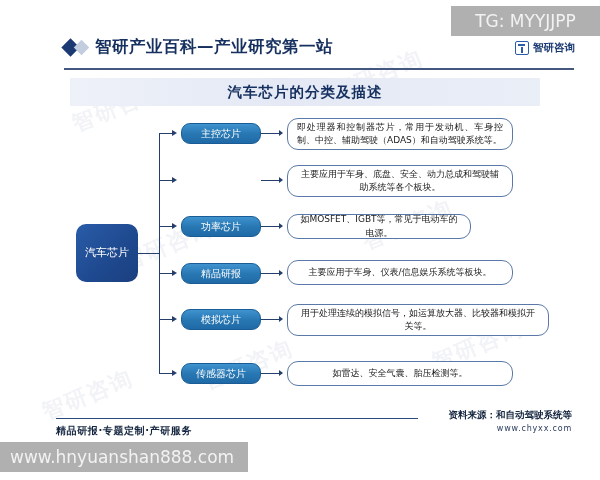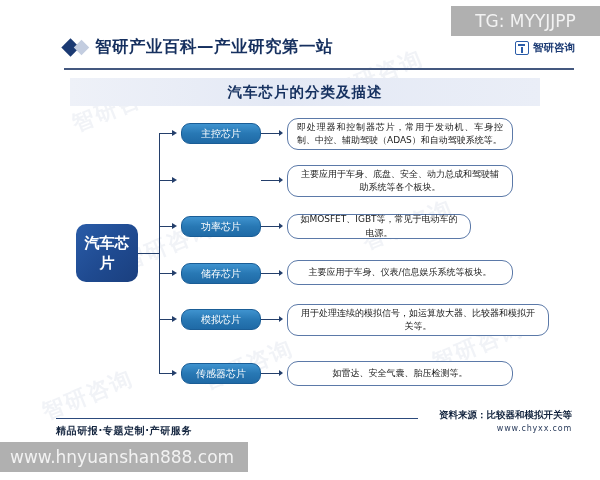--- a/index.html
+++ b/index.html
@@ -106,22 +106,22 @@
   .root-node {
     position: absolute;
     left: 76px; top: 116px;
     width: 62px; height: 58px;
     background: linear-gradient(135deg, #2a5ca8 0%, #1f4a90 55%, #1a3f7e 100%);
     border-radius: 10px;
     display: flex; align-items: center; justify-content: center;
     text-align: center;
   }
   .root-node-text {
-    color: #ffffff; font-size: 15px; line-height: 1.35;
-    font-weight: bold; padding: 0 8px;
+    color: #ffffff; font-size: 11px; line-height: 1.35;
+    font-weight: normal; padding: 0 8px;
     font-family: "DejaVu Sans", sans-serif;
   }
 
   .cat-node {
     position: absolute;
     width: 80px; height: 21px;
     background: linear-gradient(180deg, #3f93cf 0%, #2878b4 50%, #1f6aa6 100%);
     border: 1px solid #1a5d96;
     border-radius: 9px;
     display: flex; align-items: center; justify-content: center;
@@ -276,21 +276,21 @@
     </div>
     <div class="conn conn-h" style="left:261px; top:118px; width:19px;"></div>
     <div class="arrow-sm" style="left:279px; top:115px;"></div>
     <div class="desc-node" style="left:287px; top:106px; width:184px; height:25px;">
       <span class="desc-node-text center">如MOSFET、IGBT等，常见于电动车的电源。</span>
     </div>
 
     <div class="conn conn-h" style="left:159px; top:165px; width:14px;"></div>
     <div class="arrow" style="left:172px; top:161.5px;"></div>
     <div class="cat-node" style="left:181px; top:155px;">
-      <span class="cat-node-text">储存芯片</span>
+      <span class="cat-node-text">精品研报</span>
     </div>
     <div class="conn conn-h" style="left:261px; top:165px; width:19px;"></div>
     <div class="arrow-sm" style="left:279px; top:162px;"></div>
     <div class="desc-node" style="left:287px; top:152px; width:226px; height:25px;">
       <span class="desc-node-text center">主要应用于车身、仪表/信息娱乐系统等板块。</span>
     </div>
 
     <div class="conn conn-h" style="left:159px; top:211px; width:14px;"></div>
     <div class="arrow" style="left:172px; top:207.5px;"></div>
     <div class="cat-node" style="left:181px; top:201px;justify-content:center;">
@@ -310,19 +310,19 @@
     <div class="conn conn-h" style="left:261px; top:265px; width:19px;"></div>
     <div class="arrow-sm" style="left:279px; top:262px;"></div>
     <div class="desc-node" style="left:287px; top:253px; width:226px; height:25px;">
       <span class="desc-node-text center">如雷达、安全气囊、胎压检测等。</span>
     </div>
 
   </div>
 
   <div class="ft-rule"></div>
   <div class="ft-left">精品研报·专题定制·产研服务</div>
-  <div class="ft-src">资料来源：比较器和模拟开关等</div>
+  <div class="ft-src">资料来源：和自动驾驶系统等</div>
   <div class="ft-url">www.chyxx.com</div>
 
   <div class="ov ov-tg">TG: MYYJJPP</div>
   <div class="ov ov-site">www.hnyuanshan888.com</div>
 
 </div>
 
 </body></html>

